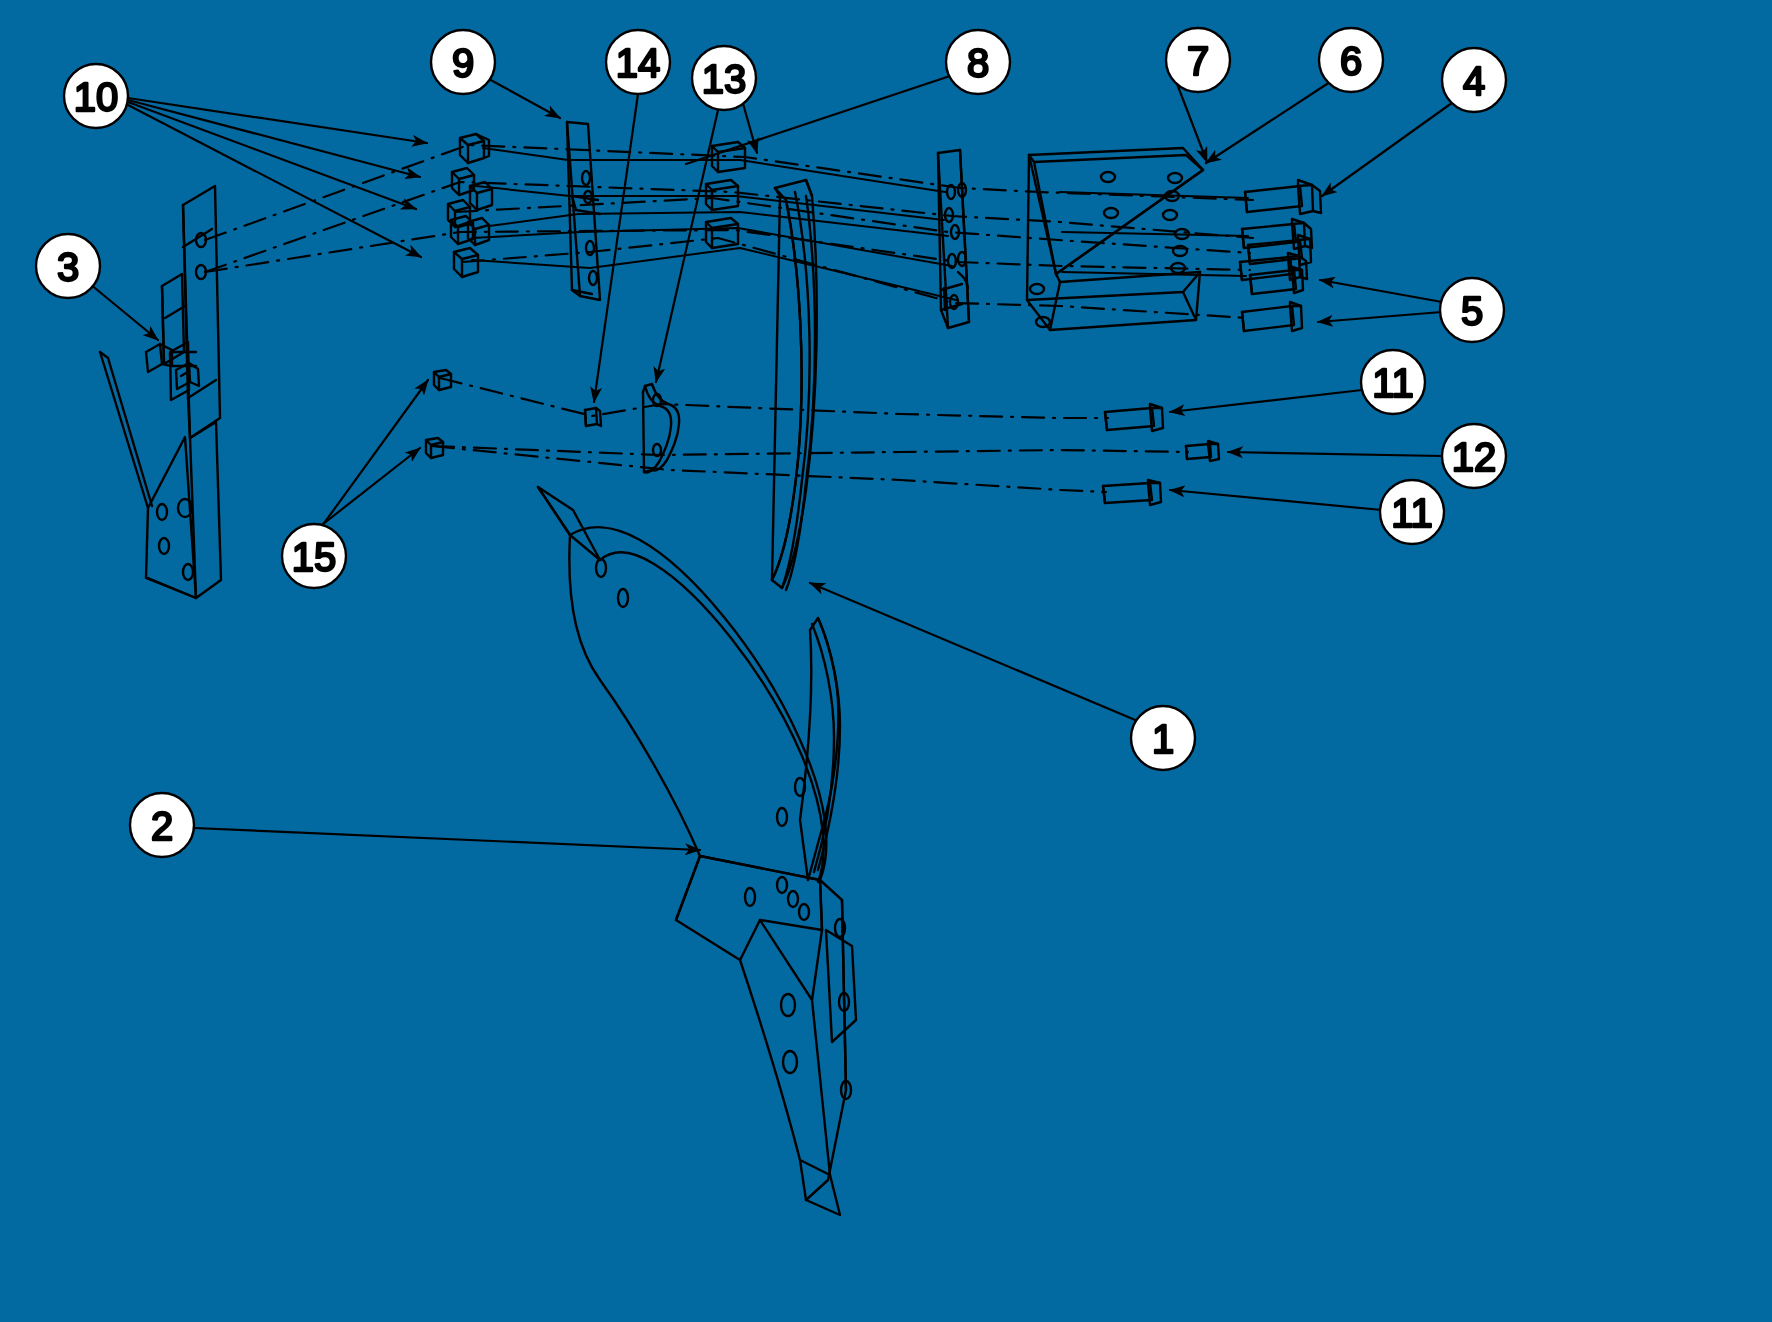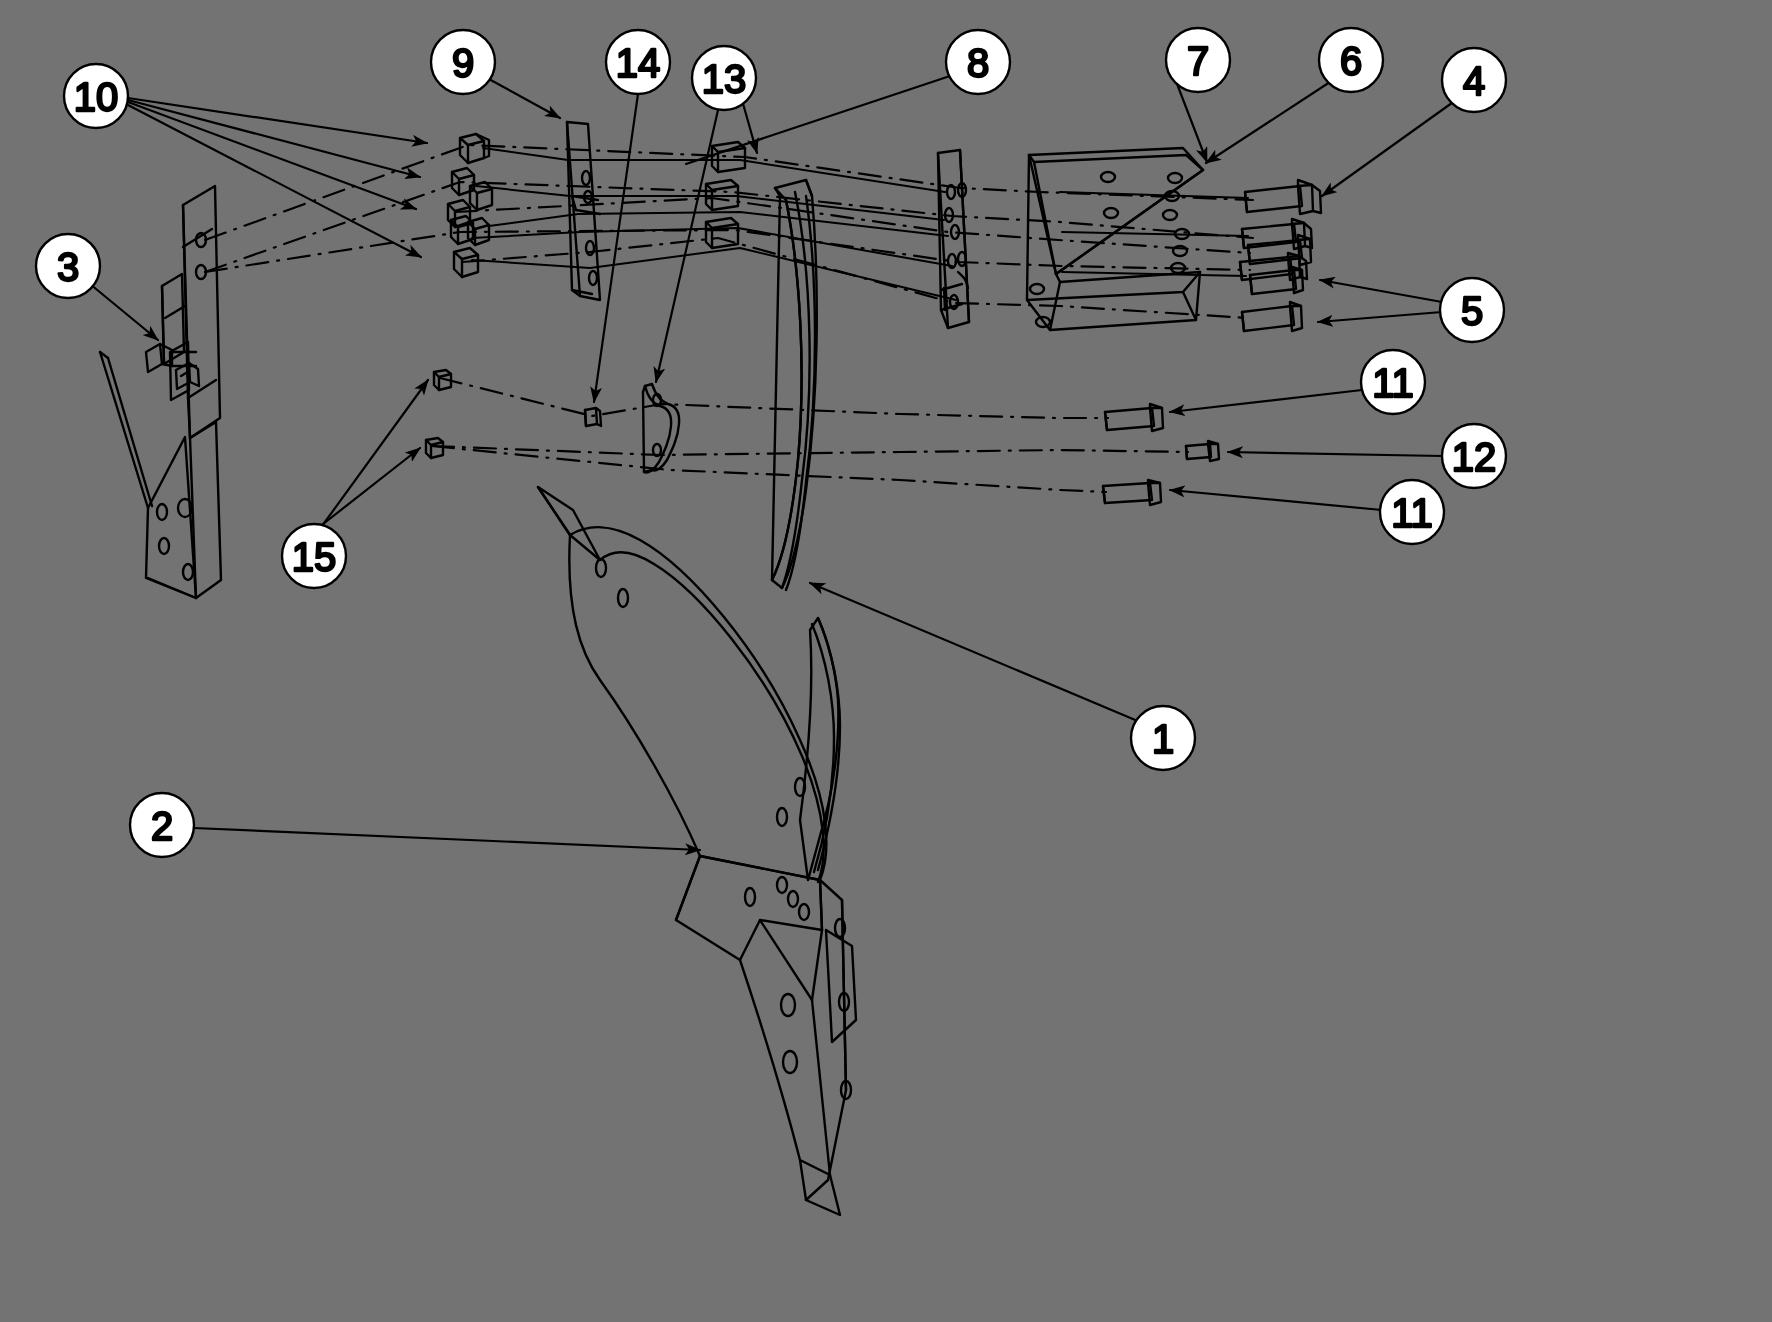--- a/index.html
+++ b/index.html
@@ -8,21 +8,21 @@
     padding: 0;
     background: #ffffff;
   }
   body {
     font-family: "Liberation Sans", sans-serif;
   }
   #stage {
     position: relative;
     width: 1772px;
     height: 1322px;
-    background: #737373;
+    background: #0369a1;
     overflow: hidden;
   }
   #drawing {
     position: absolute;
     left: 0;
     top: 0;
     width: 1772px;
     height: 1322px;
   }
   .balloon-num {

